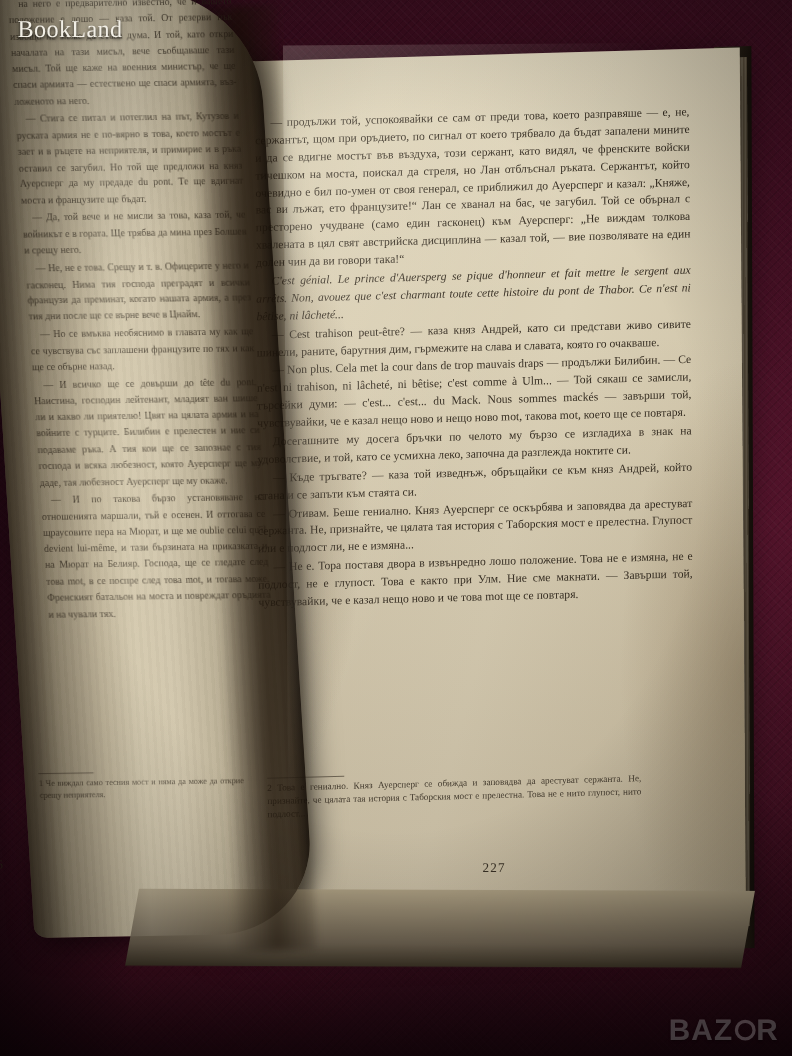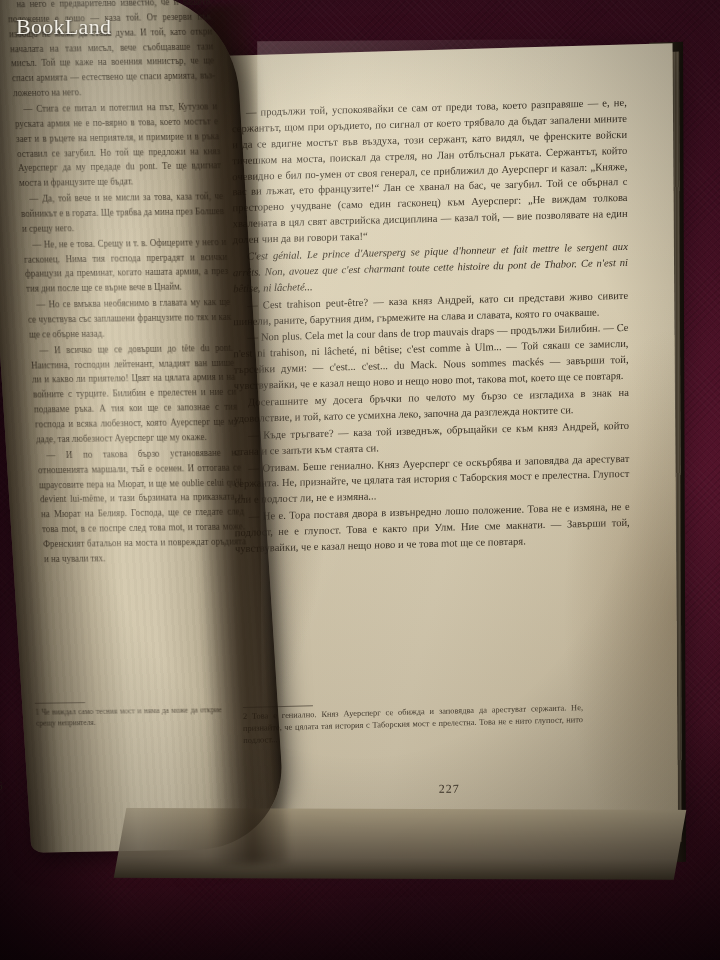--- a/index.html
+++ b/index.html
@@ -352,14 +352,17 @@
     <div class="txt page-num-left">226</div>
 
     <div class="curve-shade"></div>
     <div class="glare"></div>
   </div>
 
   <div class="vignette"></div>
 
   <div class="wm-bookland">BookLand</div>
 
+  <div class="wm-bazar">
+    <span>BAZ</span><span class="dot"></span><span>R</span>
+  </div>
 
 </div>
 
 </body></html>

